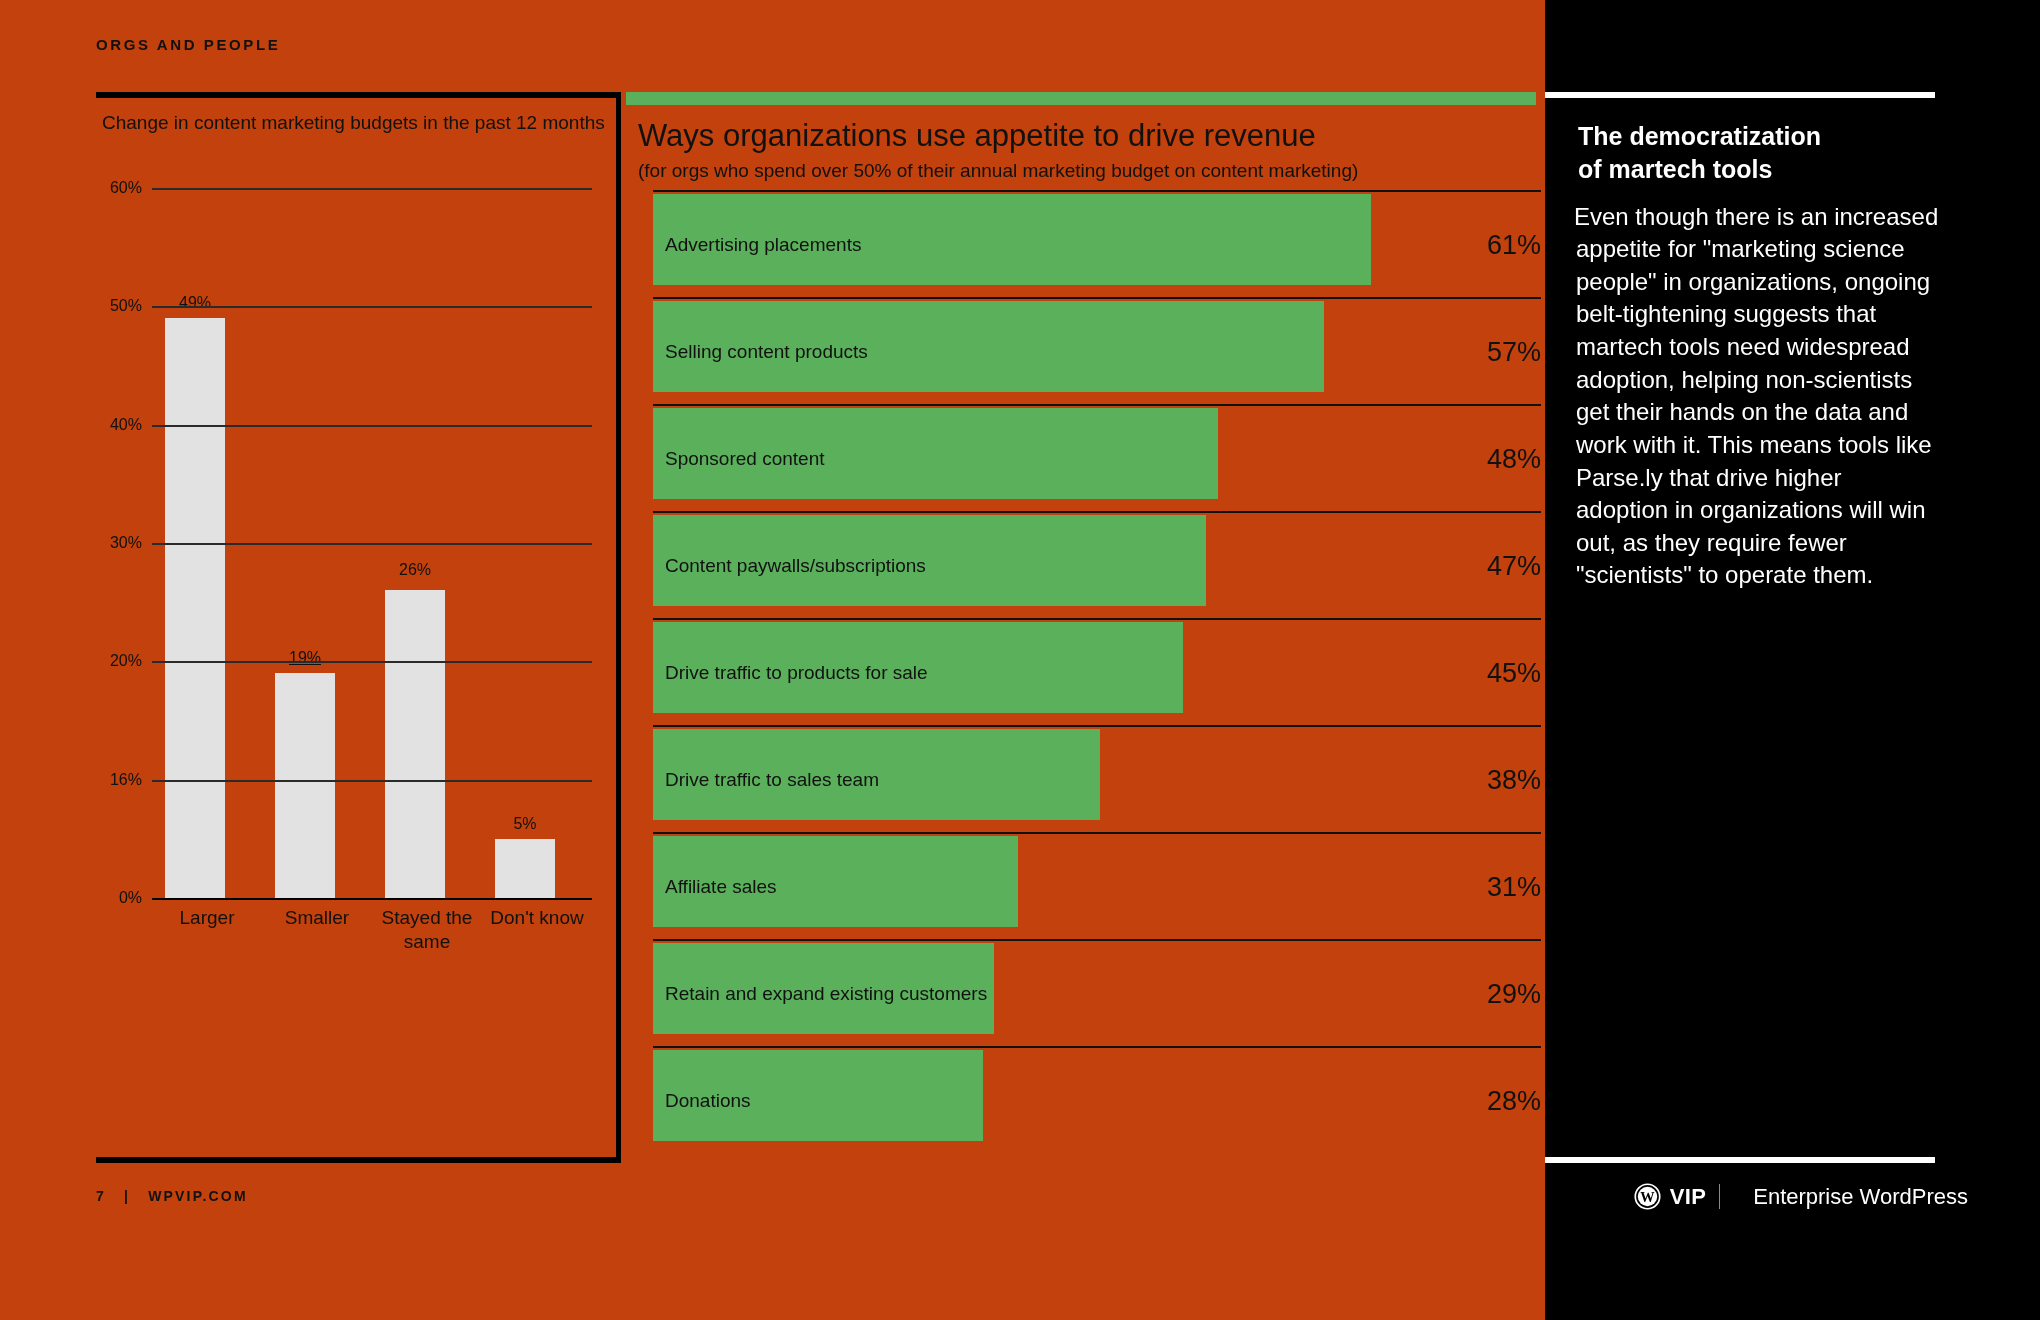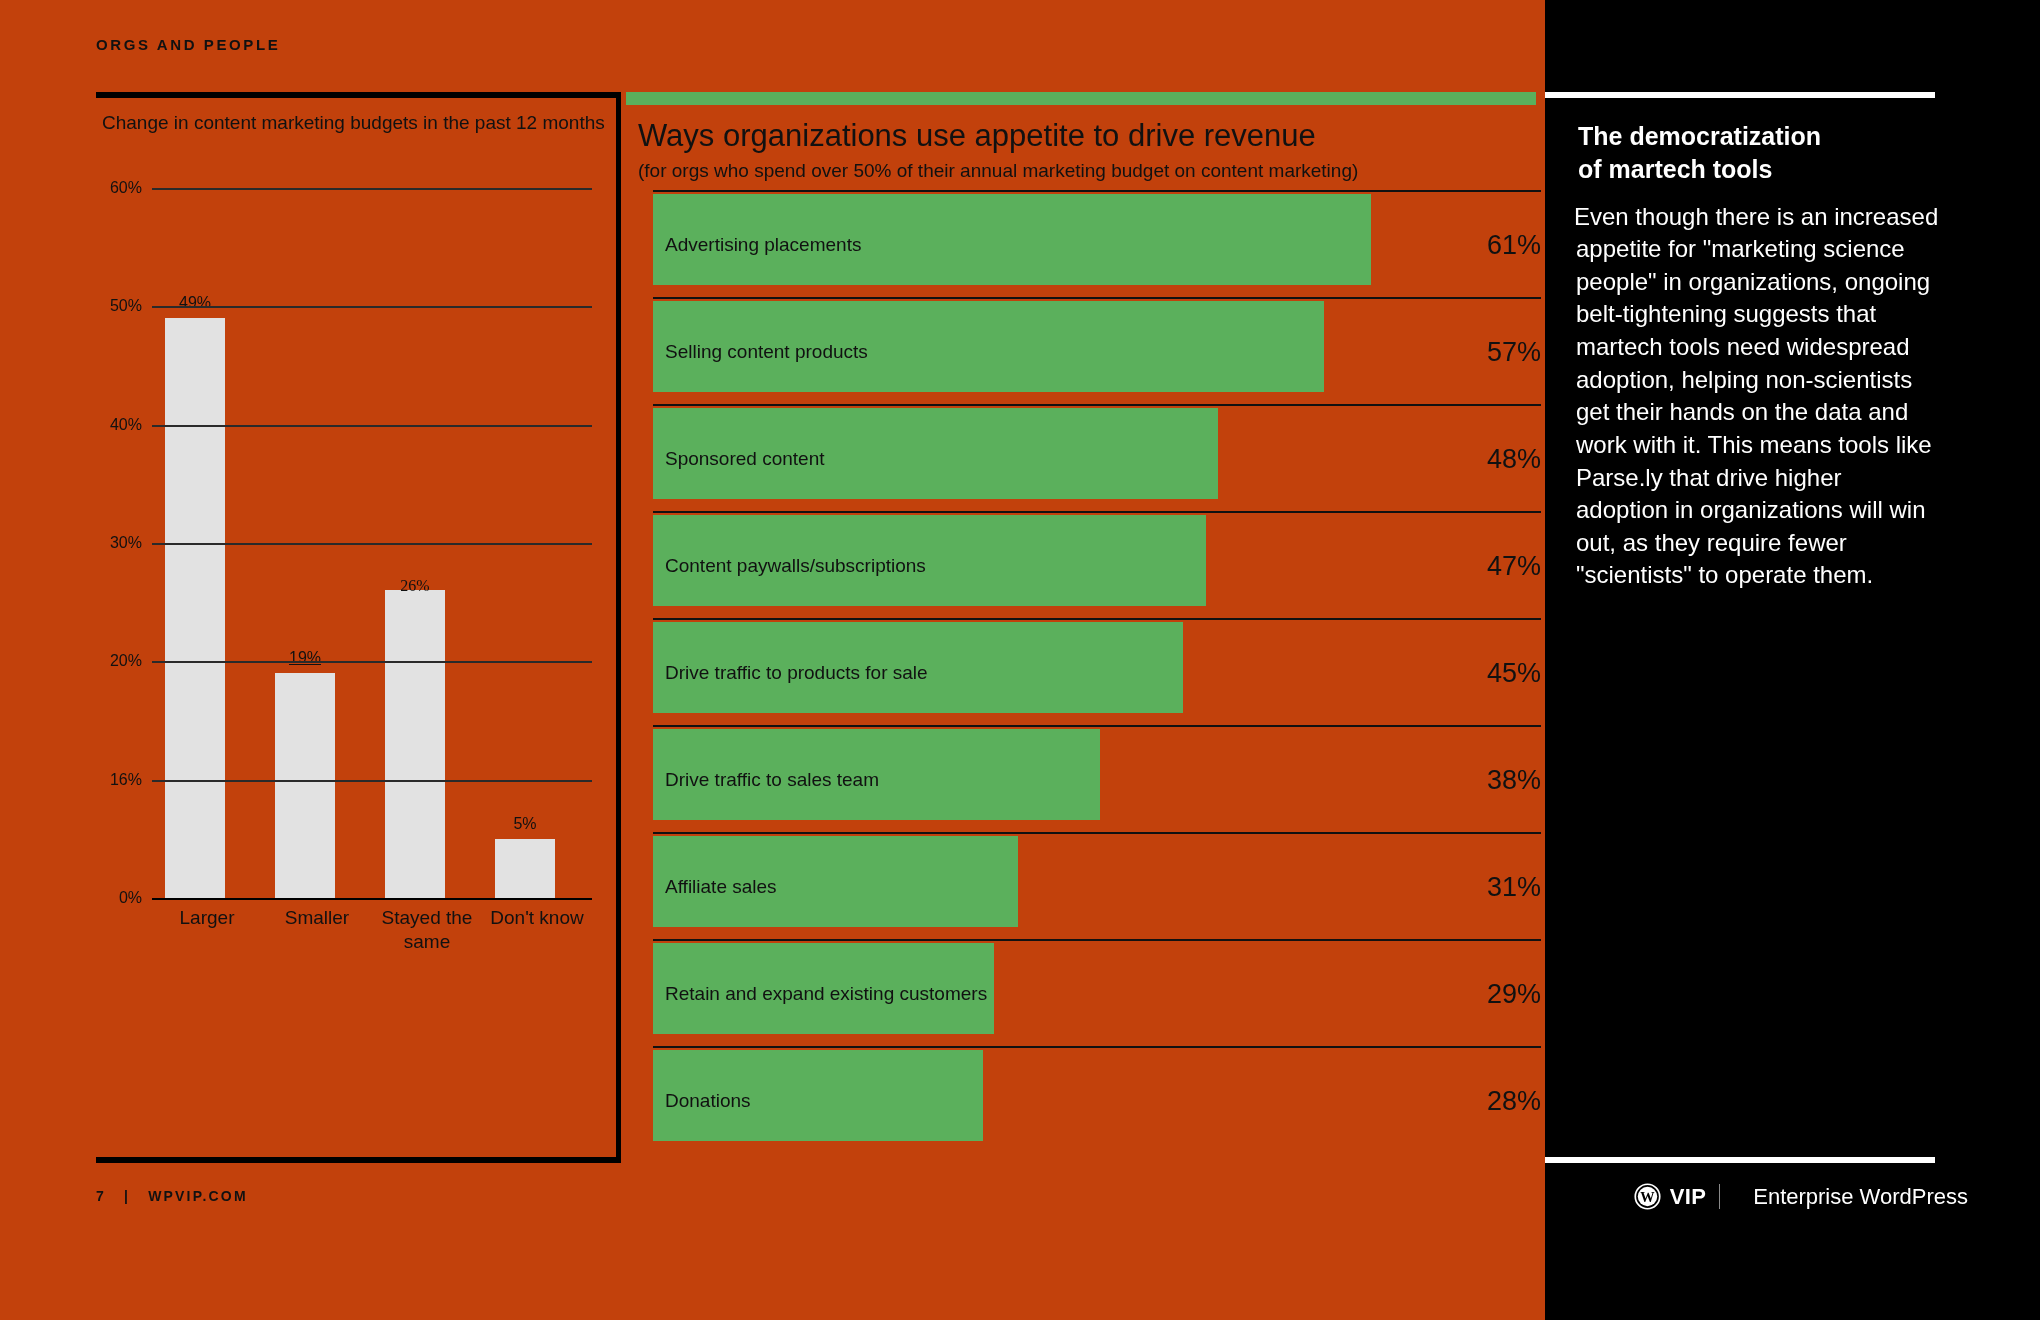--- a/index.html
+++ b/index.html
@@ -336,21 +336,21 @@
             <div class="vbar-value" style="bottom: 585.833px;">49%</div>
             <div class="vbar-cat">Larger</div>
           </div>
           <div class="vbar-slot" style="left: 123px; height: 710px;">
             <div class="vbar" style="height: 224.833px; background: rgb(226, 226, 226);"></div>
             <div class="vbar-value" style="bottom: 230.833px; text-decoration: underline;">19%</div>
             <div class="vbar-cat">Smaller</div>
           </div>
           <div class="vbar-slot" style="left: 233px; height: 710px;">
             <div class="vbar" style="height: 307.667px; background: rgb(226, 226, 226);"></div>
-            <div class="vbar-value" style="bottom: 303px; font-family: Liberation Serif, serif;">26%</div>
+            <div class="vbar-value" style="bottom: 319px;">26%</div>
             <div class="vbar-cat">Stayed the same</div>
           </div>
           <div class="vbar-slot" style="left: 343px; height: 710px;">
             <div class="vbar" style="height: 59.1667px; background: rgb(226, 226, 226);"></div>
             <div class="vbar-value" style="bottom: 65.1667px;">5%</div>
             <div class="vbar-cat">Don't know</div>
           </div>
         </div>
     <div class="gridline" style="top: 0px;"></div>
         <div class="tick-label" style="top: 0px;">60%</div>

